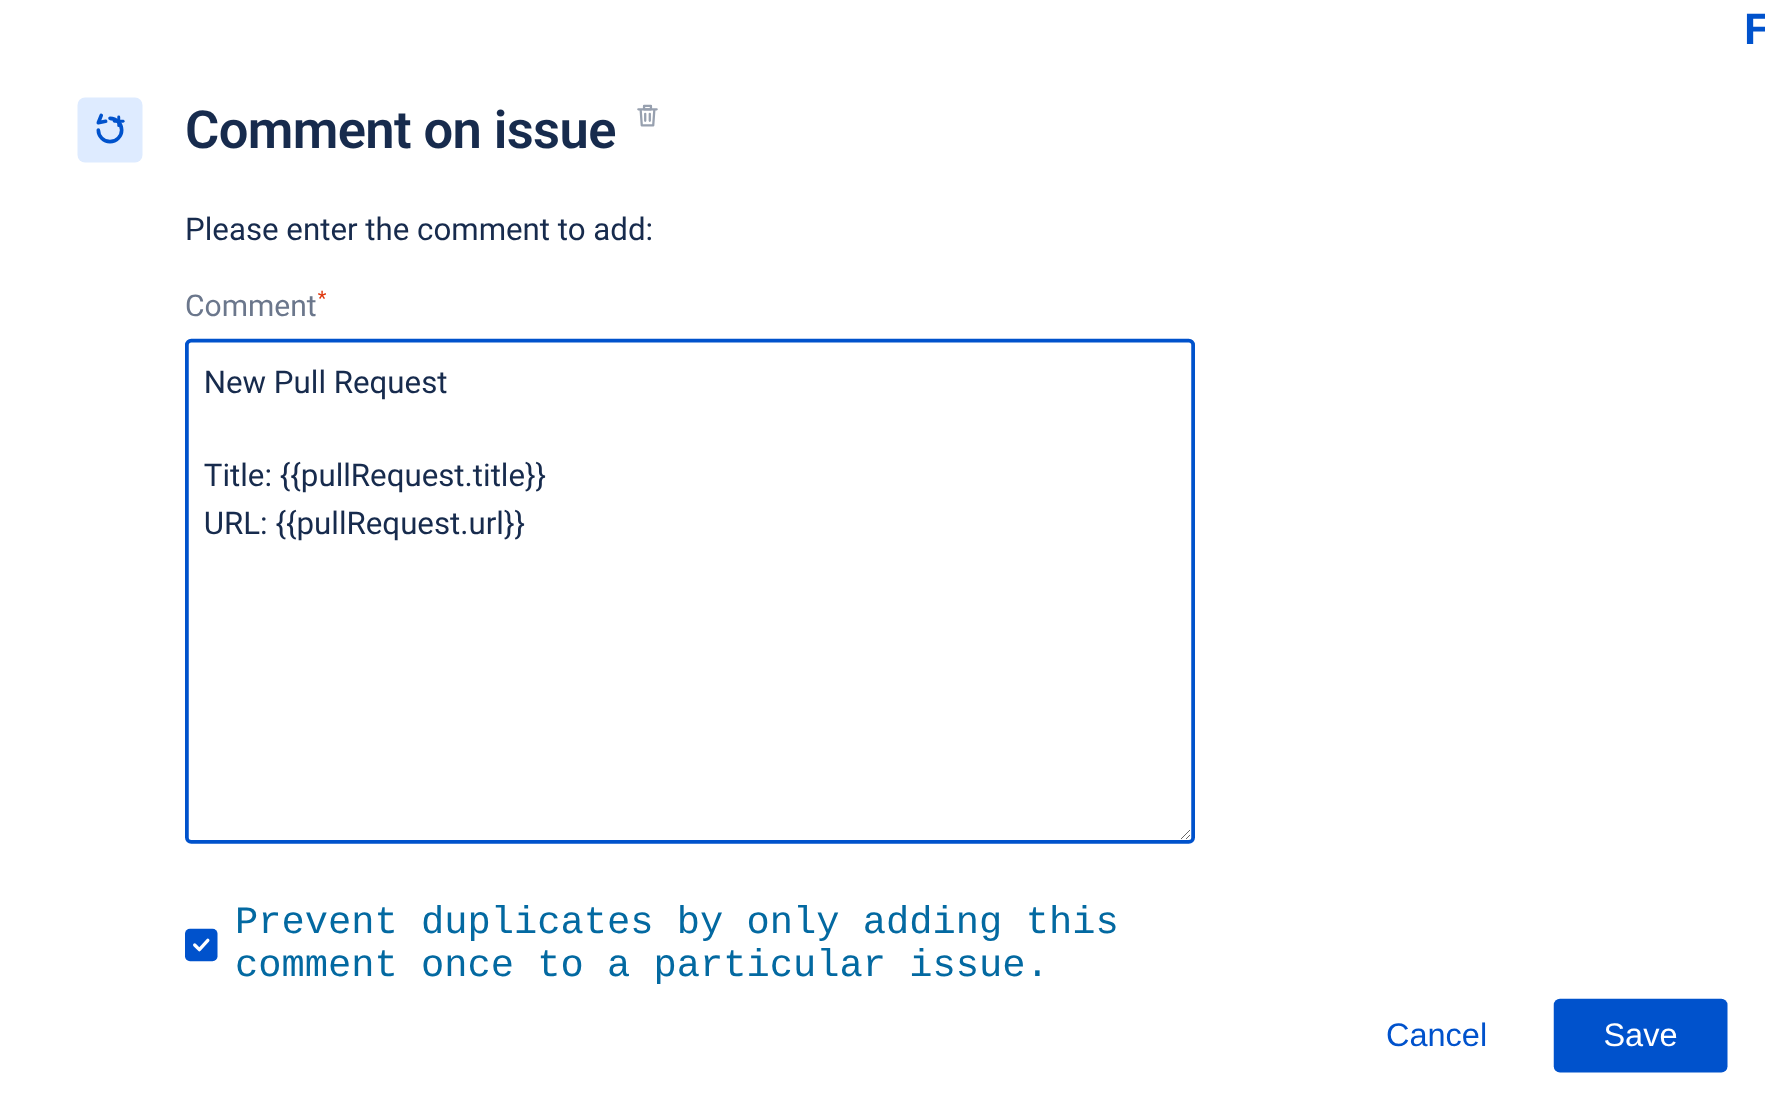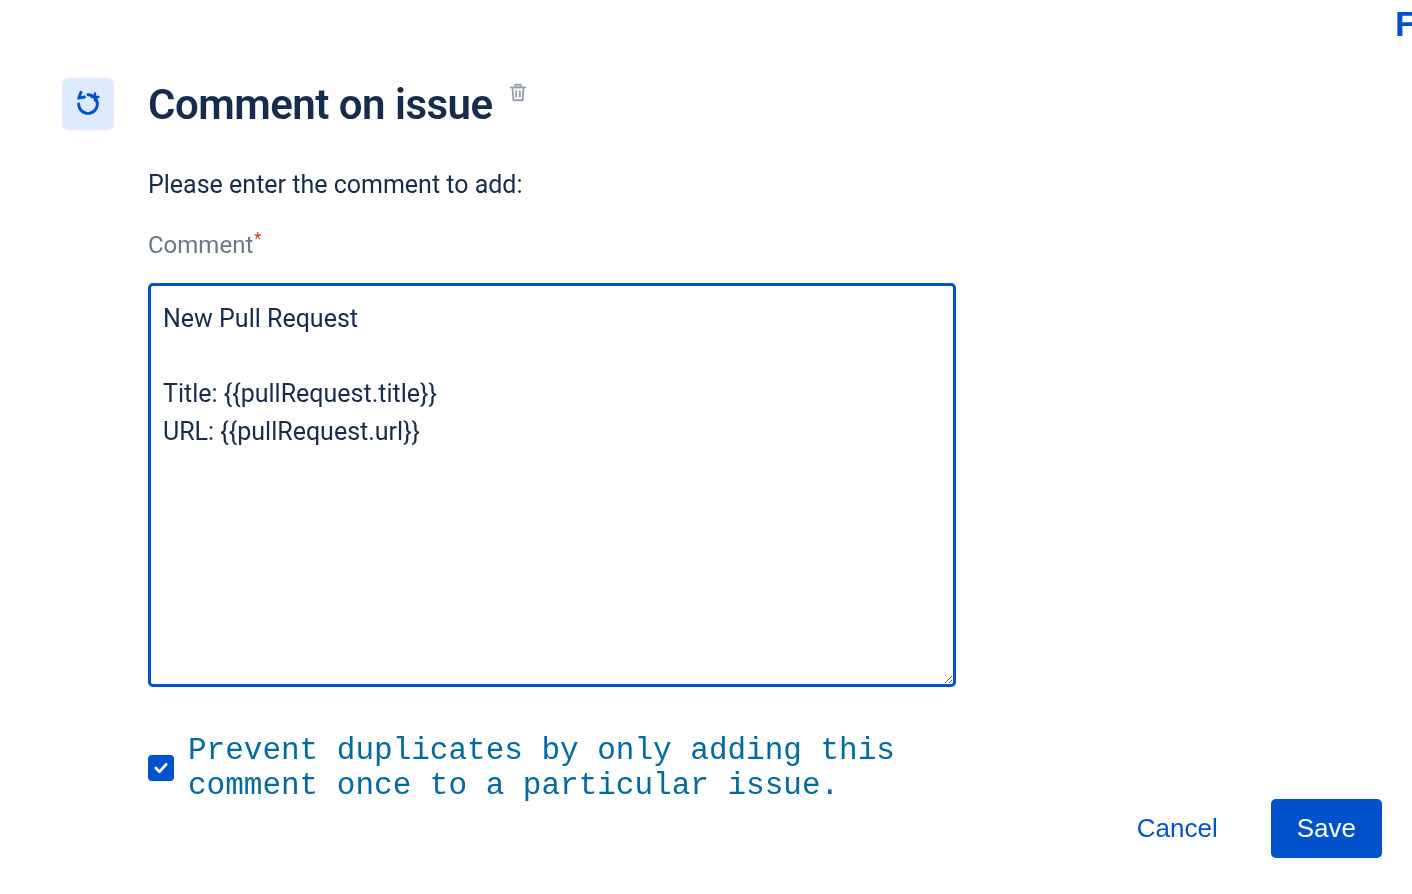--- a/index.html
+++ b/index.html
@@ -92,21 +92,20 @@
       height: 404px;
       padding: 14px 12px;
       font-size: 25px;
       font-family: -apple-system, BlinkMacSystemFont, "Segoe UI", Roboto, Helvetica, Arial, sans-serif;
       color: #172b4d;
       border: 3px solid #0052cc;
       border-radius: 5px;
       resize: vertical;
       line-height: 1.5;
       outline: none;
-      margin-top: 12px;
     }
     
     .checkbox-row {
       display: flex;
       align-items: center;
       gap: 14px;
       margin-top: 42px;
     }
     
     .checkbox {
@@ -152,21 +151,21 @@
     }
     
     .save-button {
       font-size: 26px;
       color: #ffffff;
       background: #0052cc;
       border: none;
       border-radius: 5px;
       cursor: pointer;
       font-weight: 500;
-      padding: 14px 26px;
+      padding: 14px 40px;
     }
     
     .edge-letter {
       position: absolute;
       top: 4px;
       right: -2px;
       font-size: 34px;
       font-weight: 700;
       color: #0052cc;
     }

